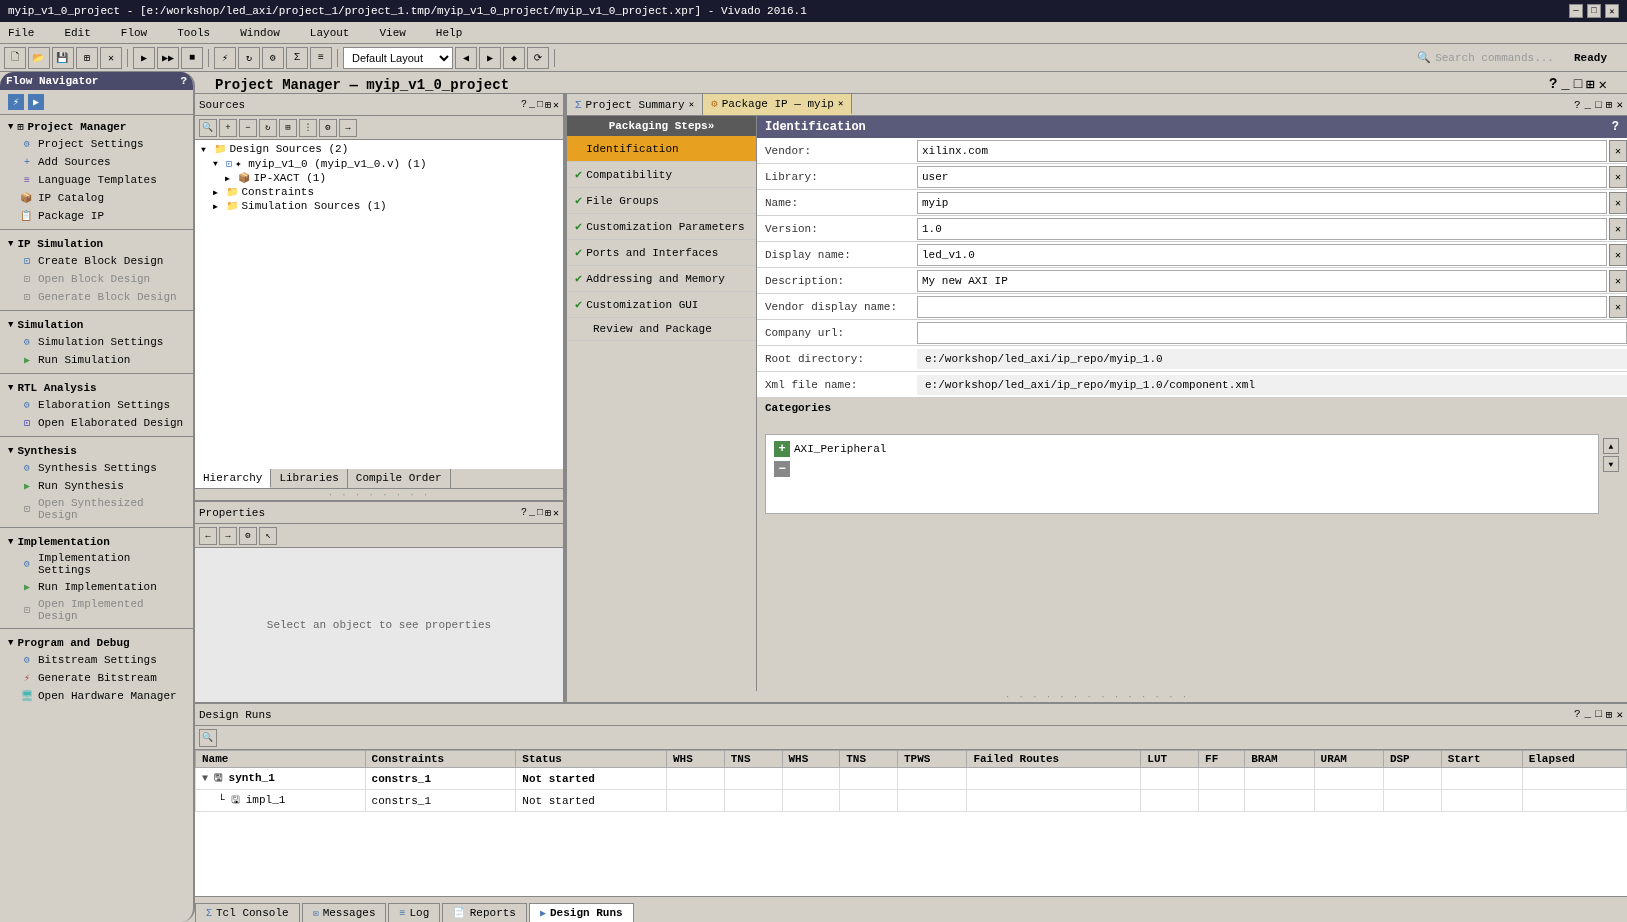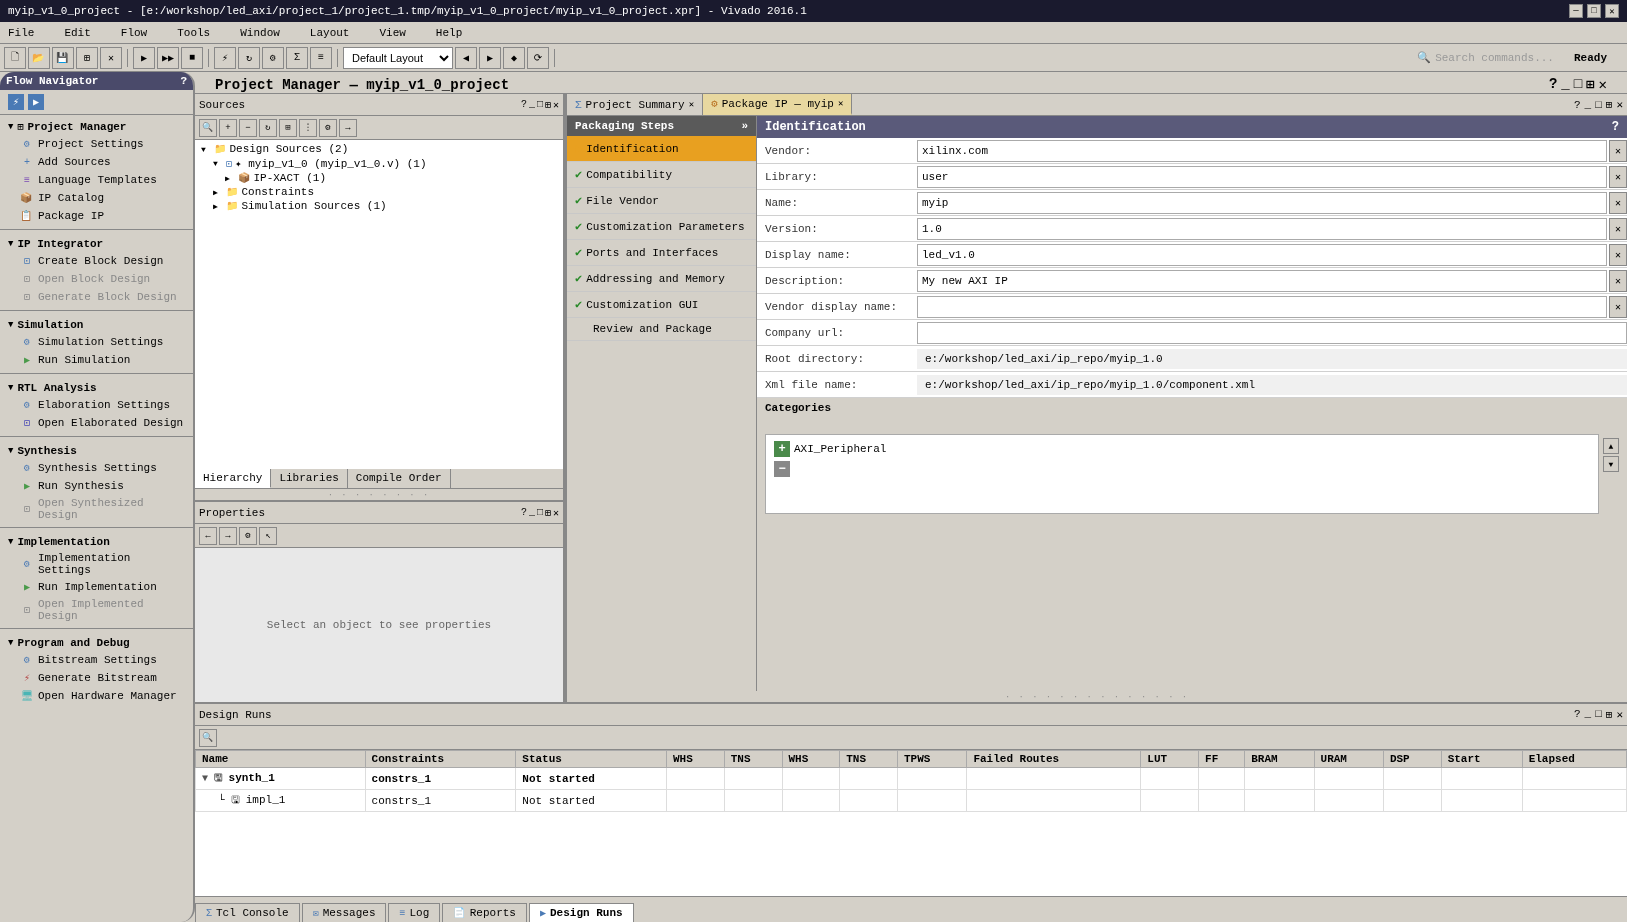--- a/index.html
+++ b/index.html
@@ -64,21 +64,21 @@
     
     .package-area { flex: 1; border-left: 2px solid #888; display: flex; flex-direction: column; }
     .pkg-tab-bar { display: flex; background: #d4d0c8; border-bottom: 1px solid #888; }
     .pkg-tab { padding: 3px 8px; font-size: 11px; cursor: pointer; border-right: 1px solid #888; display: flex; align-items: center; gap: 4px; }
     .pkg-tab.active { background: #e8d8a0; border-bottom: 2px solid #e8d8a0; }
     .pkg-tab-close { font-size: 9px; cursor: pointer; }
     .pkg-content { flex: 1; display: flex; overflow: hidden; }
 
     
     .pkg-steps { width: 190px; background: #d4d0c8; border-right: 1px solid #888; display: flex; flex-direction: column; }
-    .pkg-steps-header { background: #5a5a5a; color: #fff; padding: 4px 8px; font-size: 11px; font-weight: bold; display: flex; justify-content: space-between; }
+    .pkg-steps-header { background: #5a5a5a; color: #fff; padding: 4px 8px; font-size: 11px; font-weight: bold; display: flex; justify-content: center; }
     .pkg-step { display: flex; align-items: center; gap: 4px; padding: 5px 8px; font-size: 11px; cursor: pointer; border-bottom: 1px solid #c8c8c8; }
     .pkg-step.active { background: #e8a020; color: #000; }
     .step-check { color: #2a8a2a; font-size: 12px; }
     .step-arrow { color: #e8a020; font-size: 12px; }
 
     
     .pkg-form { flex: 1; overflow-y: auto; padding: 0; }
     .pkg-form-header { background: #5a5a7a; color: #fff; padding: 4px 8px; font-size: 12px; font-weight: bold; display: flex; justify-content: space-between; }
     .form-row { display: flex; align-items: center; border-bottom: 1px solid #d0d0d0; min-height: 26px; }
     .form-label { width: 160px; padding: 4px 8px; font-size: 11px; color: #333; flex-shrink: 0; }
@@ -220,21 +220,21 @@
         <div class="flow-nav-icon icon-pkg">📋</div>
         <span>Package IP</span>
       </div>
     </div>
 
     <div class="section-divider"></div>
 
     <div class="flow-nav-section">
       <div class="flow-nav-group-label">
         <span class="arrow">▼</span>
-        <span>IP Integrator</span>
+        <span>IP Simulation</span>
       </div>
       <div class="flow-nav-item">
         <div class="flow-nav-icon icon-block">⊡</div>
         <span>Create Block Design</span>
       </div>
       <div class="flow-nav-item disabled">
         <div class="flow-nav-icon">⊡</div>
         <span>Open Block Design</span>
       </div>
       <div class="flow-nav-item disabled">
@@ -469,21 +469,21 @@
             <div class="pkg-step active">
               <span class="step-arrow">▶</span>
               <span>Identification</span>
             </div>
             <div class="pkg-step">
               <span class="step-check">✔</span>
               <span>Compatibility</span>
             </div>
             <div class="pkg-step">
               <span class="step-check">✔</span>
-              <span>File Vendor</span>
+              <span>File Groups</span>
             </div>
             <div class="pkg-step">
               <span class="step-check">✔</span>
               <span>Customization Parameters</span>
             </div>
             <div class="pkg-step">
               <span class="step-check">✔</span>
               <span>Ports and Interfaces</span>
             </div>
             <div class="pkg-step">

